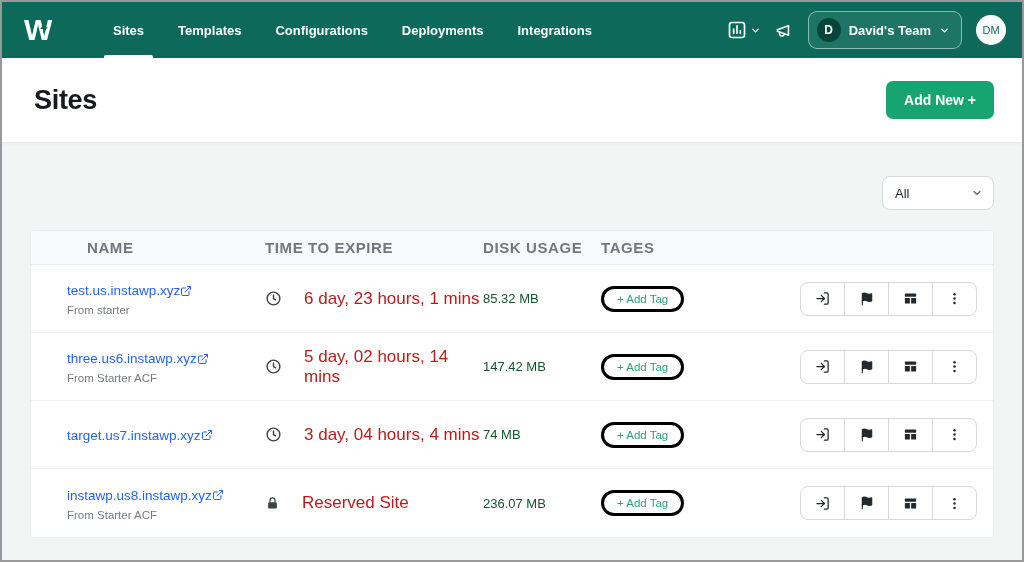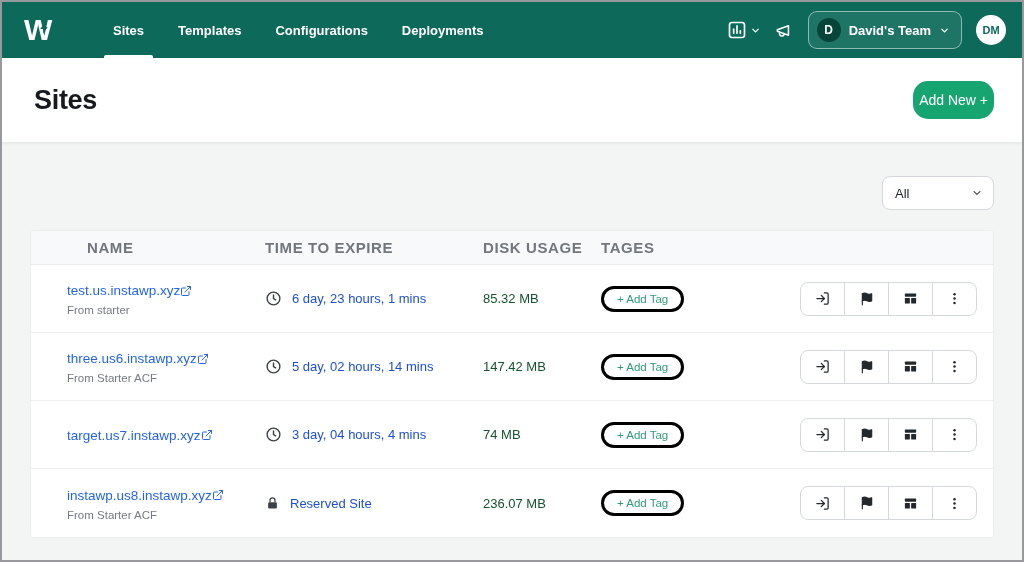--- a/index.html
+++ b/index.html
@@ -47,36 +47,36 @@
     color:#fff; font-size:13px; font-weight:700; cursor:pointer;
     font-family:"Liberation Sans", sans-serif;
   }
   .team-avatar {
     width:24px; height:24px; border-radius:50%; background:#07453a;
     display:flex; align-items:center; justify-content:center;
     font-size:12px; font-weight:700; color:#fff;
   }
   .user-avatar {
     width:30px; height:30px; border-radius:50%; background:#ffffff;
-    color:#0d6a5a; font-weight:700; font-size:11px;
+    color:#0d6a5a; font-weight:400; font-size:11px;
     display:flex; align-items:center; justify-content:center; cursor:pointer;
   }
 
   
   .page-header {
     height:84px; flex:0 0 84px; background:#fff;
     display:flex; align-items:center; justify-content:space-between;
     padding:0 28px 0 32px;
     box-shadow:0 1px 3px rgba(0,0,0,.08);
     position:relative; z-index:2;
   }
   .page-title { margin:0; font-size:27px; font-weight:800; color:#16191d; letter-spacing:-.3px; }
   .add-new-btn {
-    background:#16a470; color:#fff; border:none; border-radius:15px;
-    font-size:14px; font-weight:400; padding:11px 6px; cursor:pointer;
+    background:#16a470; color:#fff; border:none; border-radius:7px;
+    font-size:14px; font-weight:700; padding:11px 18px; cursor:pointer;
     font-family:"Liberation Sans", sans-serif;
   }
 
   
   .content { flex:1; padding:0 28px; background:#f3f4f4; }
   .filter-row { display:flex; justify-content:flex-end; margin-top:34px;text-align:right; }
   .select {
     width:112px; height:34px; background:#fff;
     border:1px solid #d4d7db; border-radius:8px;
     display:flex; align-items:center; justify-content:space-between;
@@ -105,21 +105,21 @@
   .trow:last-child { border-bottom:none; }
 
   .site-link {
     color:#2563eb; font-size:13.5px; font-weight:500;
     display:inline-flex; align-items:center; 
     text-decoration:none; cursor:pointer;
   }
   .site-link svg { flex:0 0 auto; }
   .subtitle { font-size:11.5px; color:#757b82; margin-top:5px; }
 
-  .expire-cell { display:flex; align-items:center; gap:10px; color:#1d4ed8; font-size:13px; }
+  .expire-cell { display:flex; align-items:center; gap:22px; color:#b91c1c; font-size:17px; }
   .expire-cell .exp-icon { display:flex; color:#3c4248; }
 
   .disk-cell { font-size:13px; color:#14532d; }
 
   .tag-pill {
     border:3px solid #000000; color:#2f9e77; background:#fff;
     border-radius:999px; font-size:11.5px; padding:4px 13px; cursor:pointer;
     font-family:"Liberation Sans", sans-serif;
   }
 
@@ -157,20 +157,23 @@
         </a>
 
   <a class="nav-item">
           <span>Configurations</span>
         </a>
 
   <a class="nav-item">
           <span>Deployments</span>
         </a>
 
+  <a class="nav-item">
+          <span>Integrations</span>
+        </a>
 </nav>
 
     <div class="nav-right">
       <div class="icon-btn">
         <svg width="20" height="20" viewBox="0 0 24 24" fill="none" stroke="currentColor" stroke-width="2" stroke-linecap="round">
             <rect x="3" y="3" width="18" height="18" rx="3"></rect>
             <line x1="8" y1="16" x2="8" y2="11"></line>
             <line x1="12" y1="16" x2="12" y2="7"></line>
             <line x1="16" y1="16" x2="16" y2="13"></line>
           </svg>

